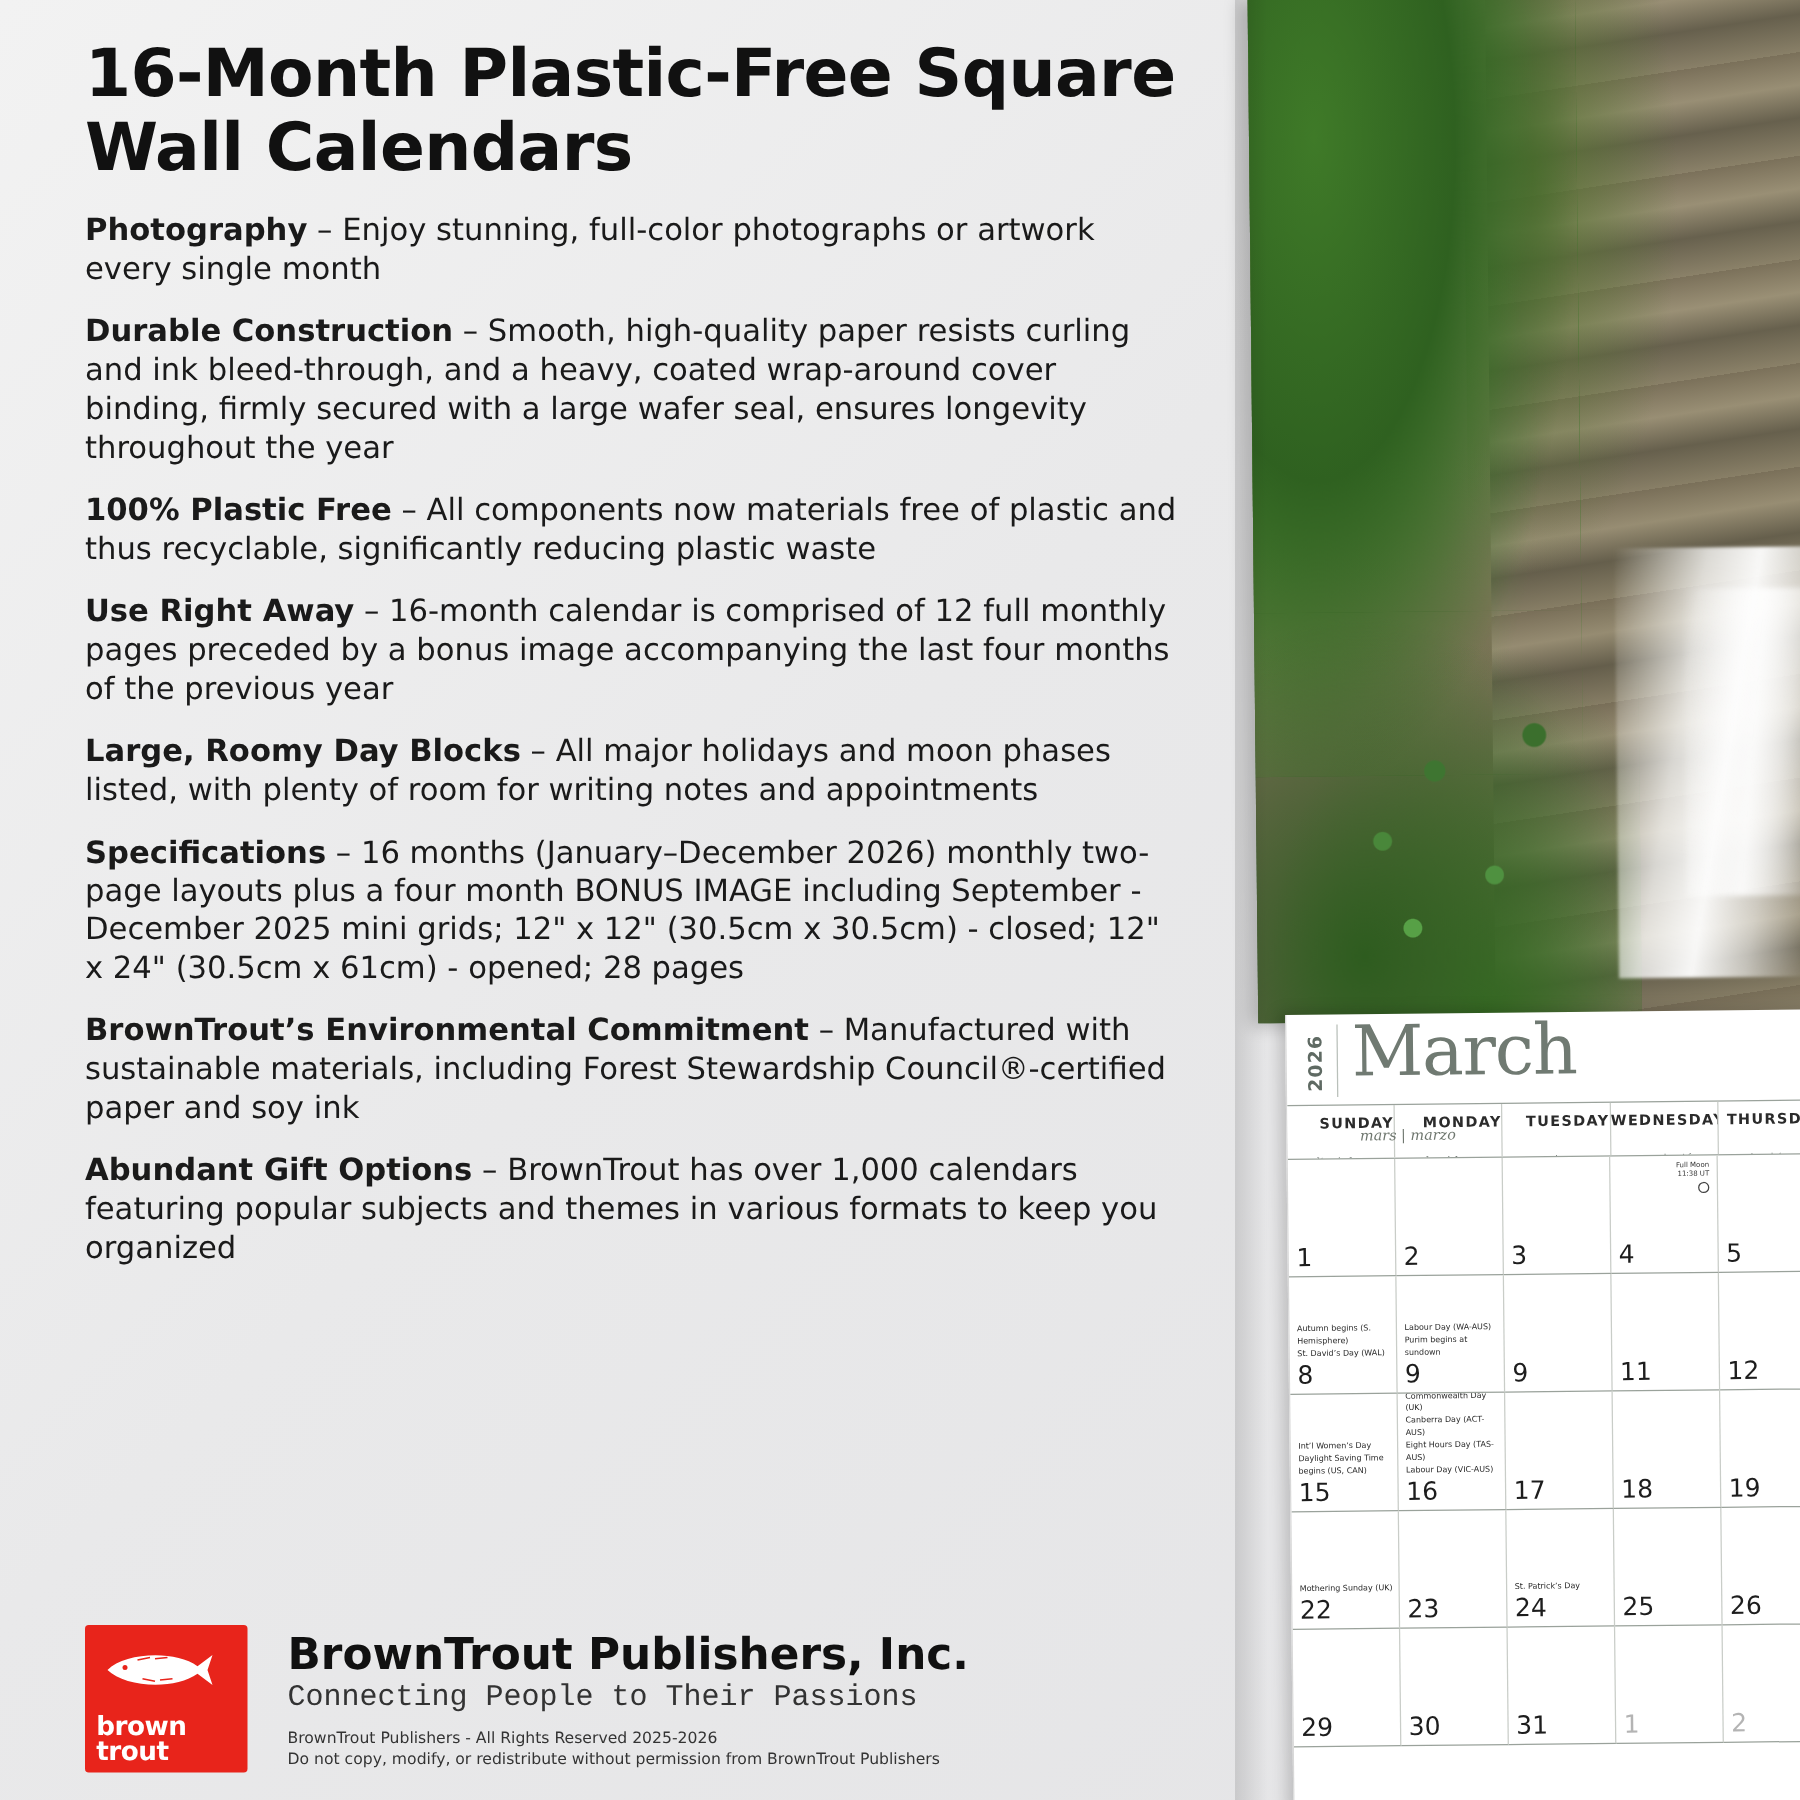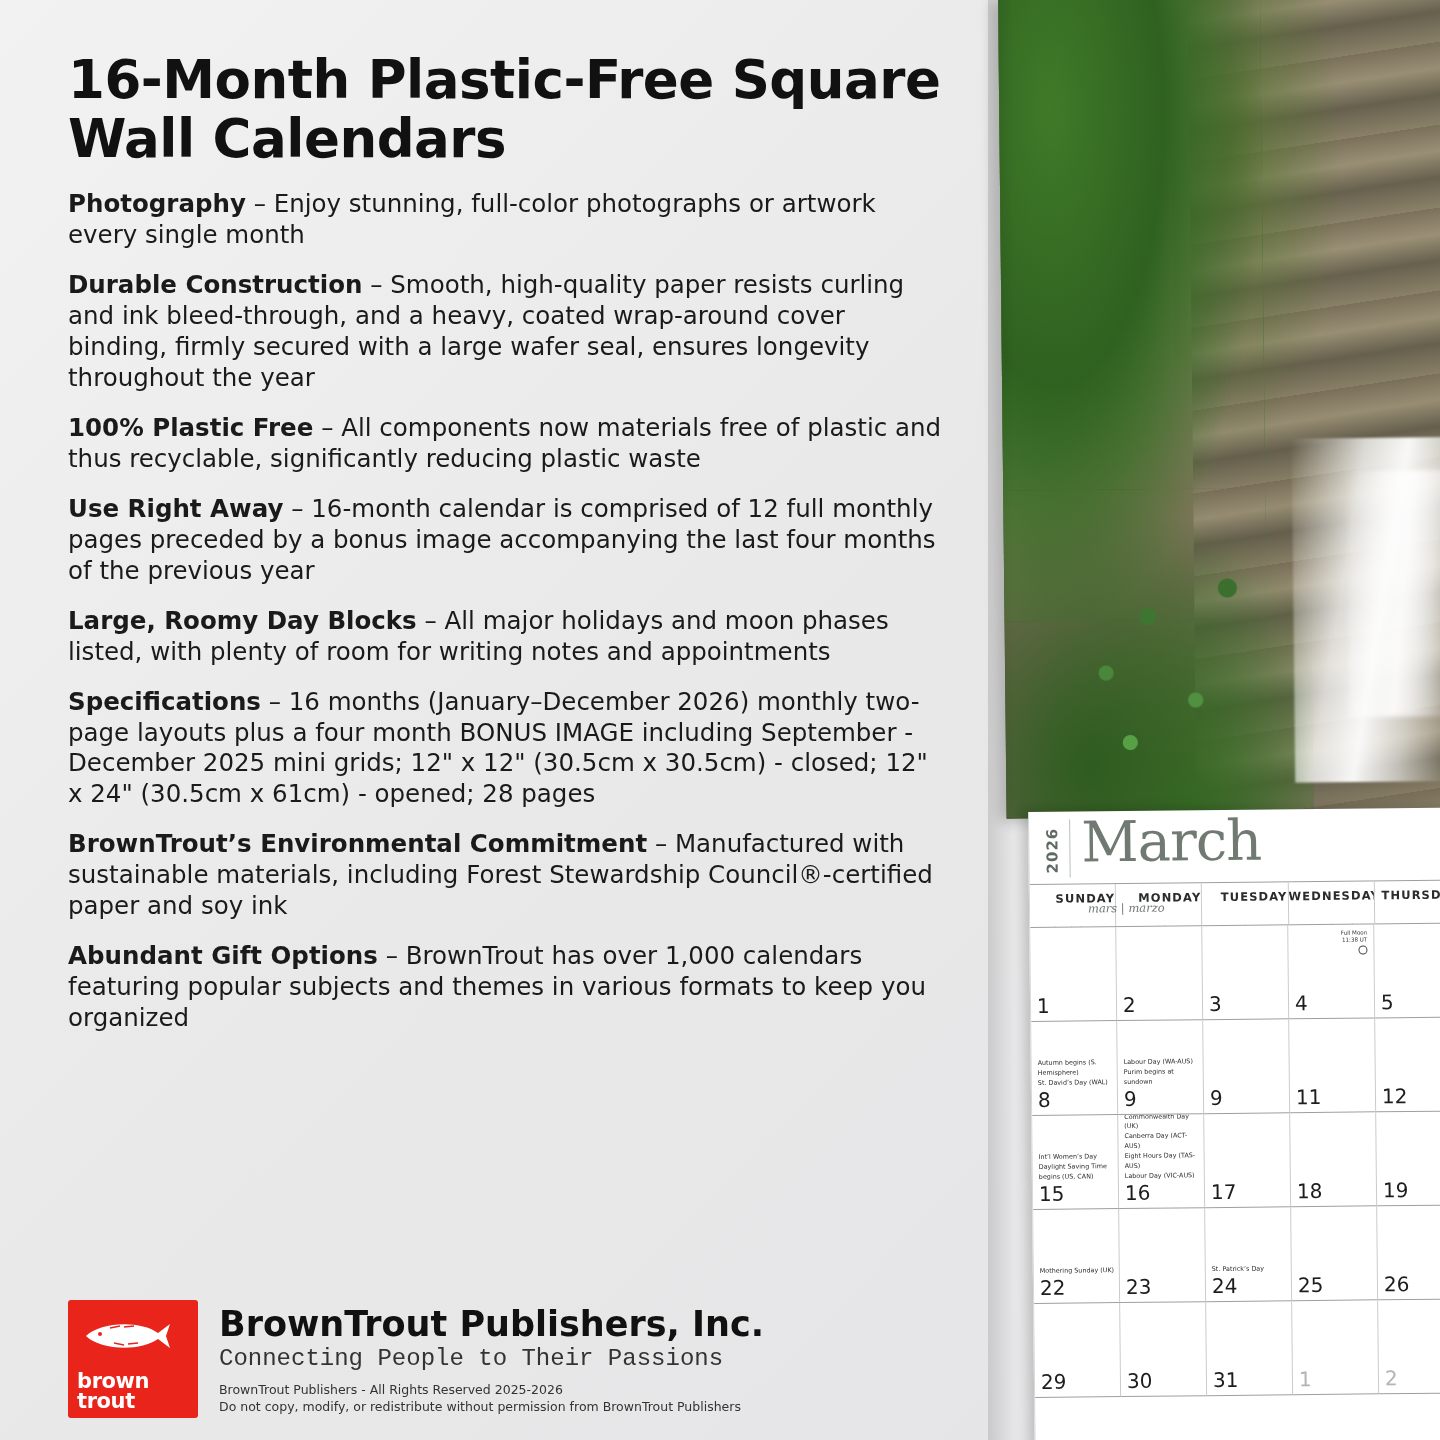--- a/index.html
+++ b/index.html
@@ -20,21 +20,21 @@
     background: linear-gradient(135deg, #f2f2f2 0%, #e9e9ea 45%, #e4e4e6 100%);
     overflow: hidden;
   }
 
   
   #left-panel {
     position: absolute;
     left: 0; top: 0;
     width: 1000px;
     height: 1440px;
-    padding: 50px 52px 0 68px;
+    padding: 30px 52px 0 68px;
     box-sizing: border-box;
   }
   #headline {
     font-size: 53px;
     line-height: 1.12;
     font-weight: bold;
     color: #111;
     letter-spacing: -0.5px;
     margin: 0 0 20px 0;
   }
@@ -73,21 +73,21 @@
   #logo-word {
     position: absolute;
     left: 9px; bottom: 6px;
     color: #fff;
     font-size: 21px;
     font-weight: bold;
     line-height: 0.95;
     letter-spacing: -0.4px;
   }
   #footer-text {
-    margin-left: 21px;
+    margin-left: 32px;
     padding-top: 6px;
   }
   #brand-name {
     font-size: 35px;
     font-weight: bold;
     color: #111;
     line-height: 1.05;
     margin: 0;
   }
   #brand-tag {

